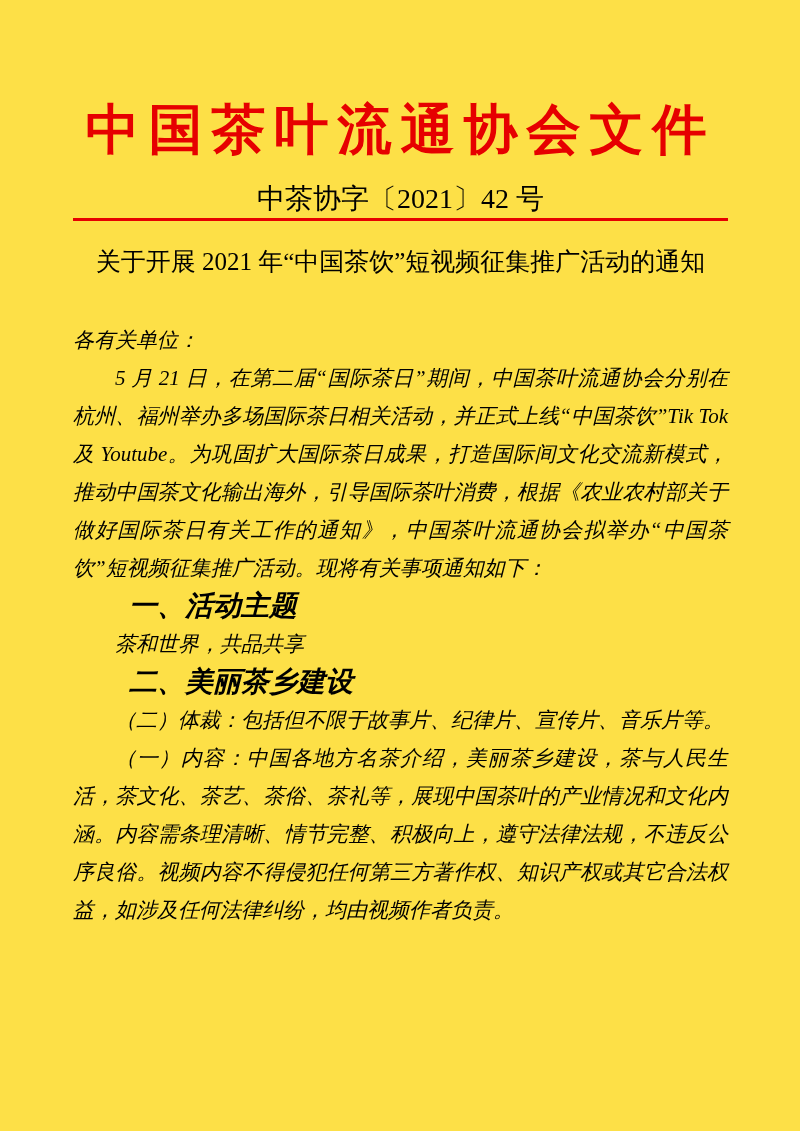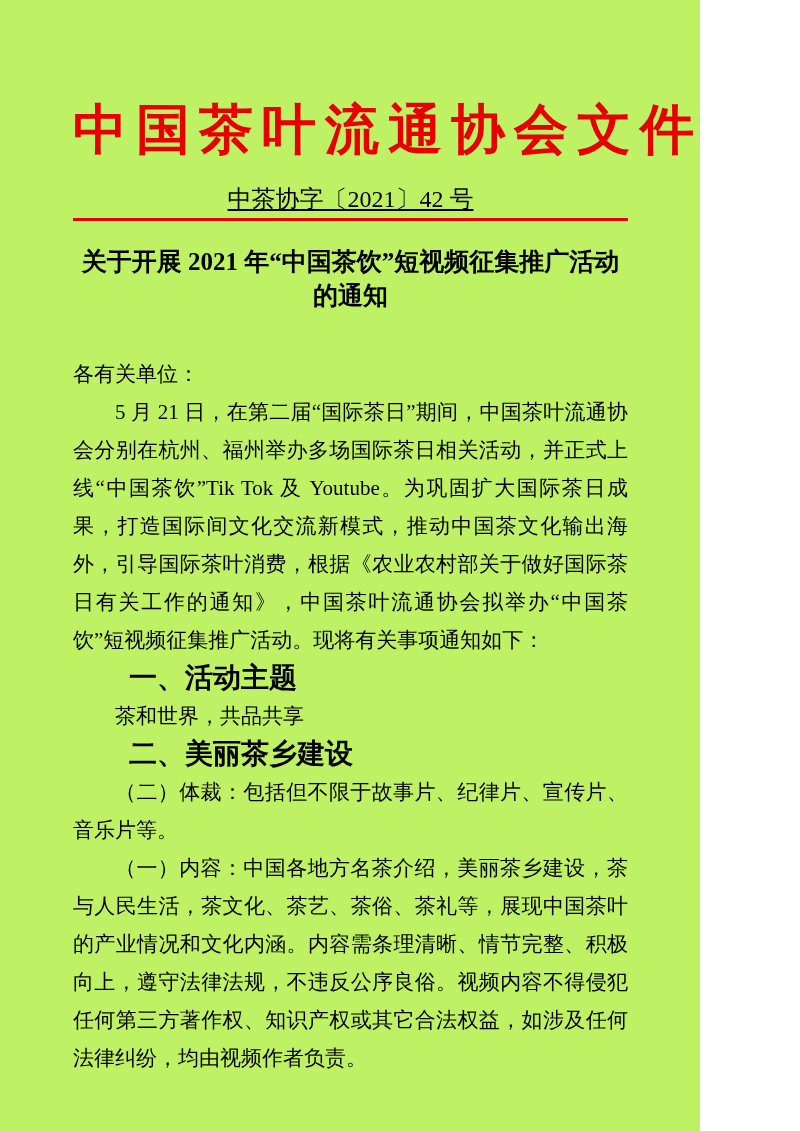--- a/index.html
+++ b/index.html
@@ -8,67 +8,67 @@
     background: #ffffff;
   }
   body {
     width: 800px;
     height: 1131px;
     font-family: "Liberation Serif", "DejaVu Serif", serif;
     color: #000000;
   }
   .page {
     position: relative;
-    width: 700px;
+    width: 800px;
     height: 1131px;
-    background: #bef264;
+    background: #fde047;
     overflow: hidden;
     box-sizing: border-box;
   }
   .content {
     padding: 0 72px 0 73px;
   }
   .org-header {
     margin-top: 100px;
     text-align: center;
     color: #e60000;
     font-weight: bold;
     font-size: 54px;
     line-height: 60px;
     letter-spacing: 9px;
     white-space: nowrap;
     font-family: "Liberation Serif", "DejaVu Serif", serif;
   }
   .doc-number {
     margin-top: 26px;
     text-align: center;
-    font-size: 24px;
+    font-size: 28px;
     line-height: 26px;
     color: #000000;
-    text-decoration: underline;
   }
   .red-line {
     margin-top: 6px;
     height: 0;
     border-top: 3px solid #e60000;
   }
   .doc-title {
     margin: 24px 0 0 0;
     text-align: center;
     font-size: 25px;
     line-height: 34px;
-    font-weight: bold;
+    font-weight: normal;
     color: #000000;
   }
   .body-text {
     margin-top: 42px;
     font-size: 21px;
     line-height: 38px;
     text-align: justify;
     color: #000000;
+    font-style: italic;
   }
   .body-text p {
     margin: 0;
     padding: 0;
   }
   .indent {
     text-indent: 2em;
   }
   .section-heading {
     font-family: "Liberation Sans", "DejaVu Sans", sans-serif;

